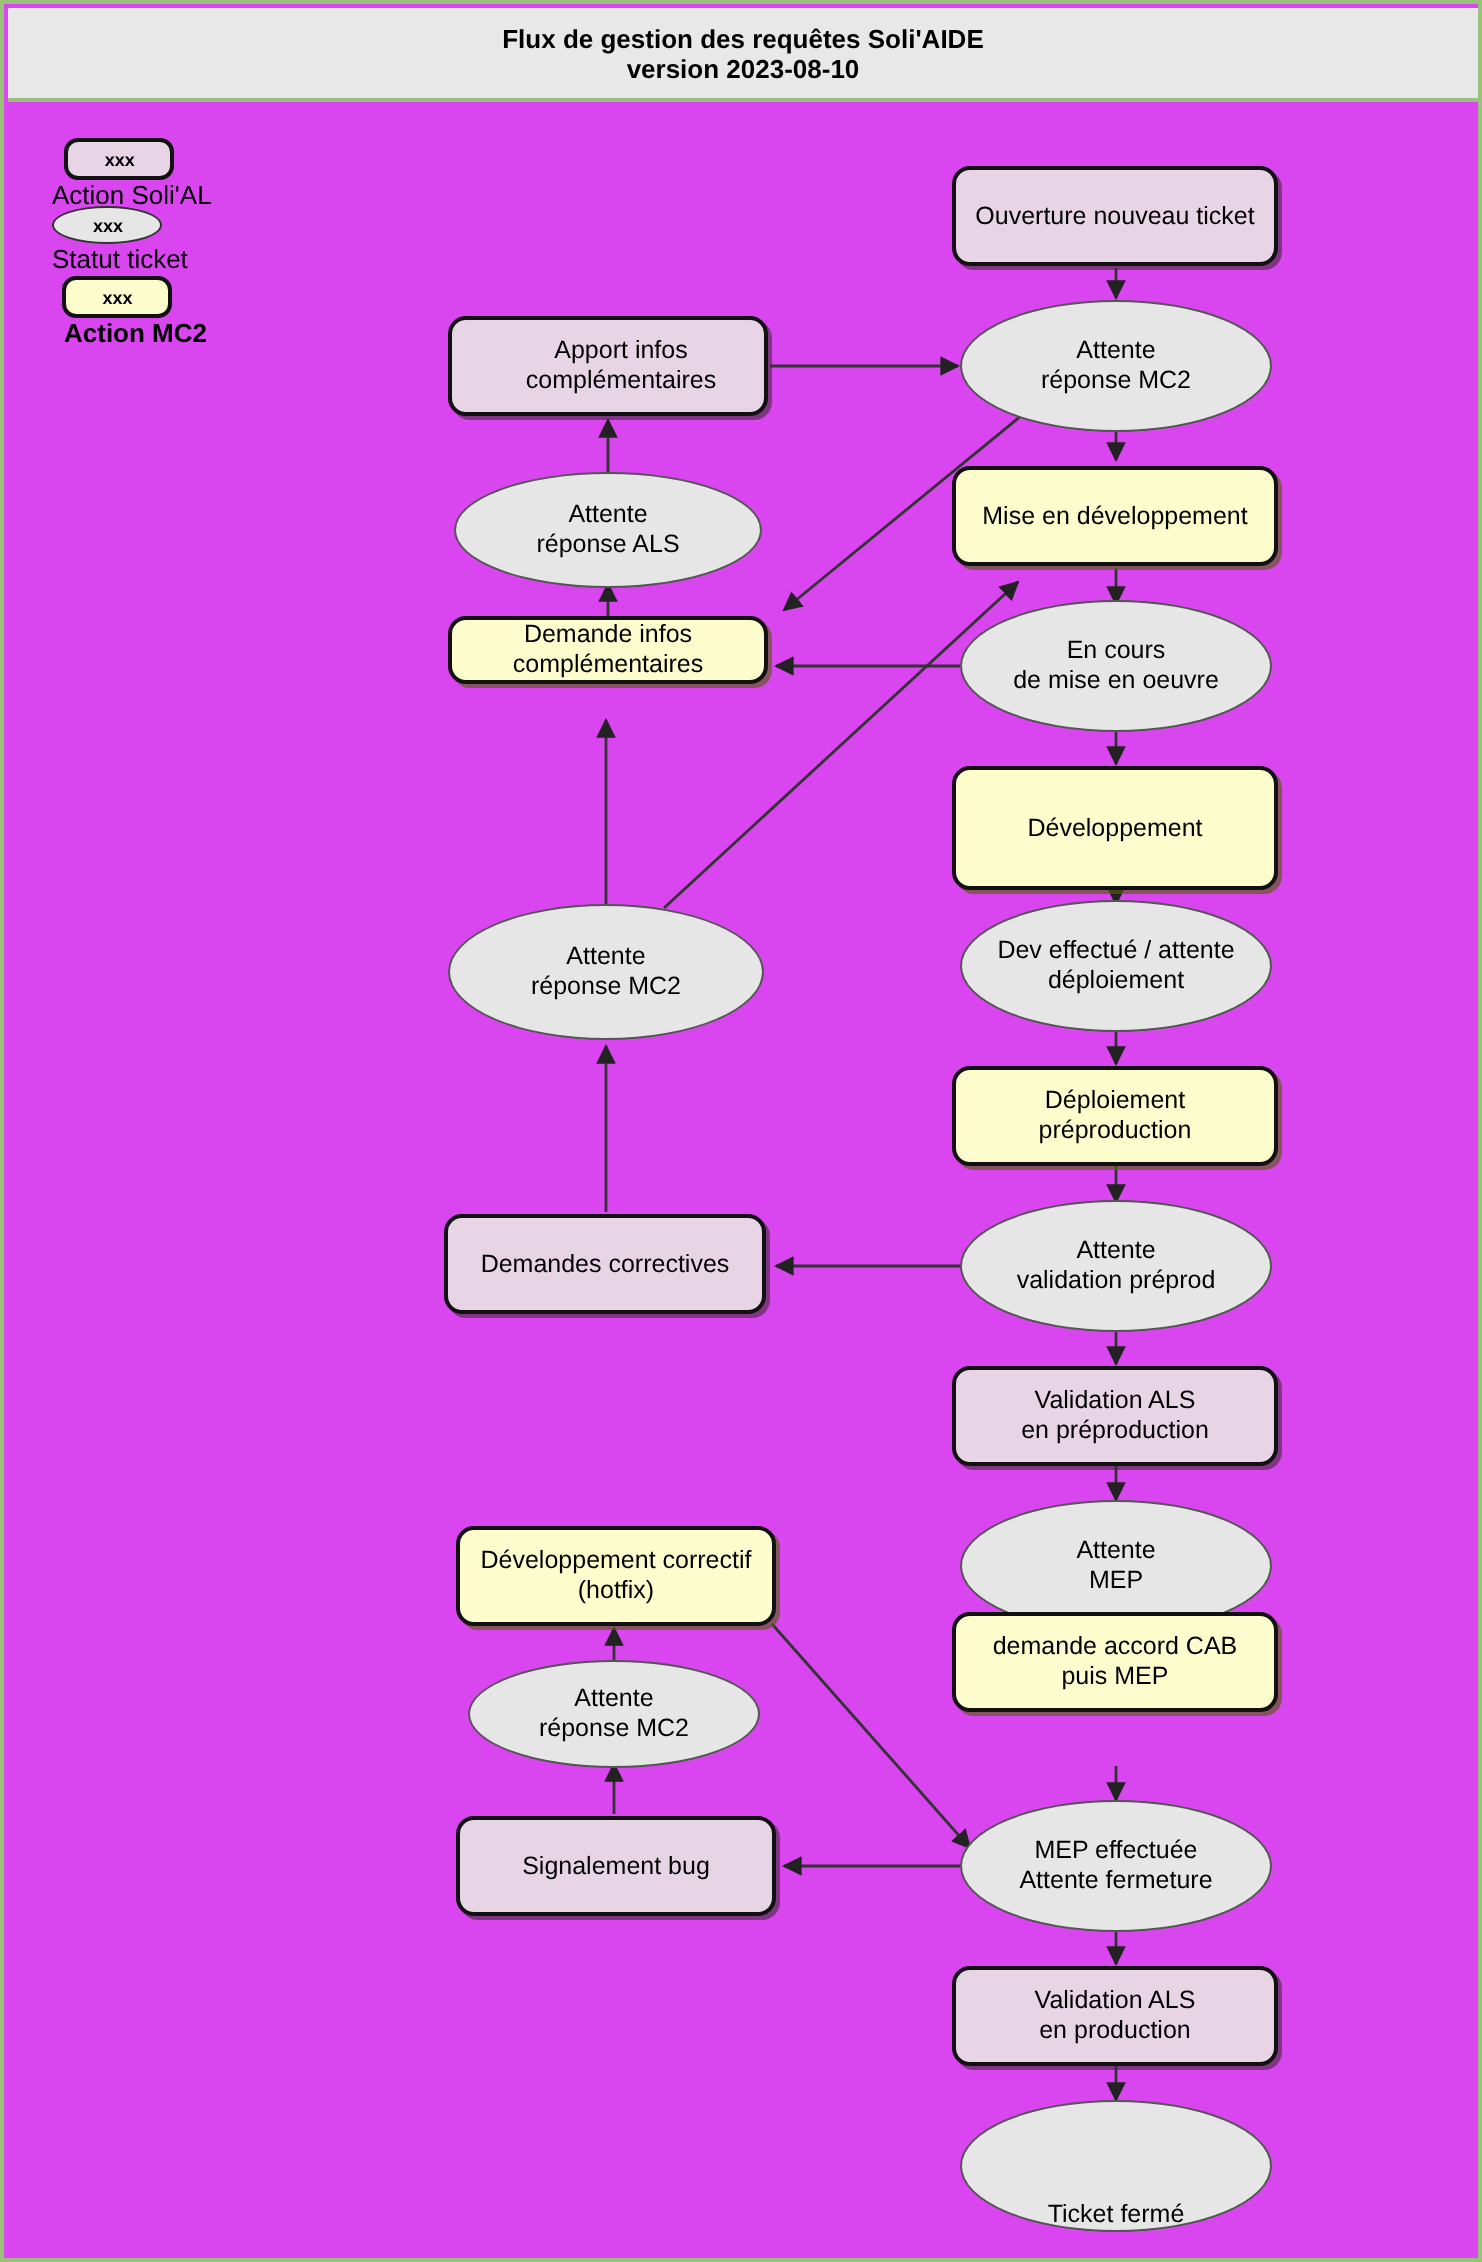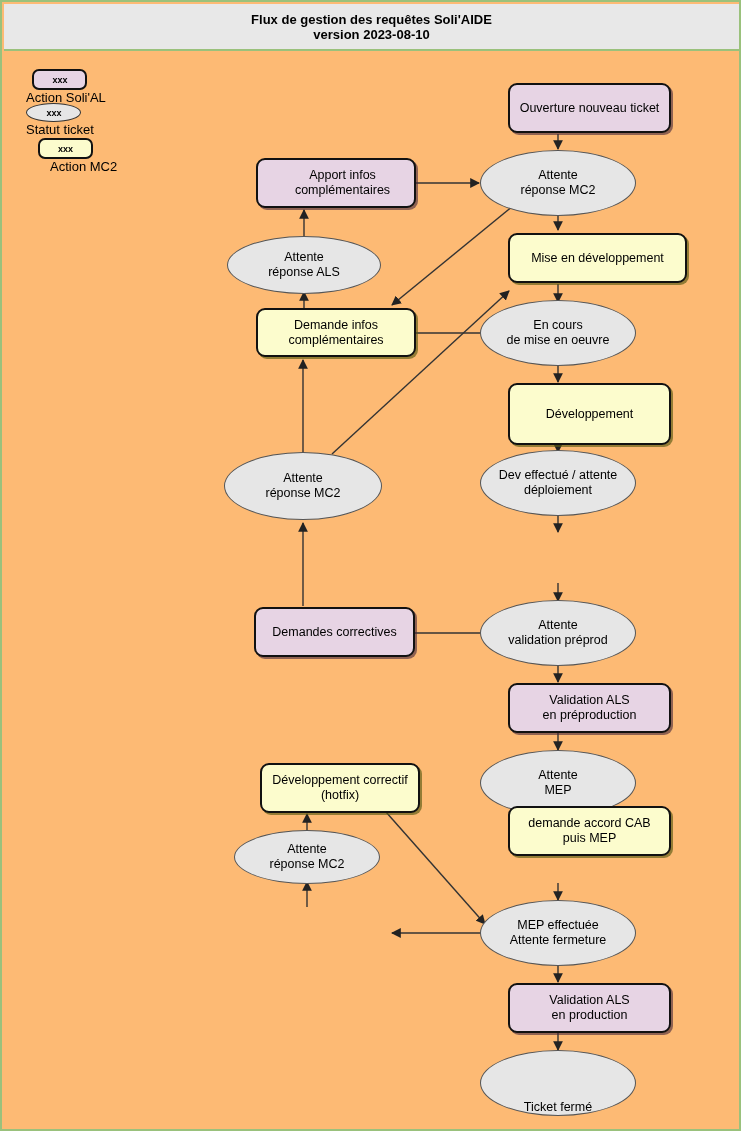--- a/index.html
+++ b/index.html
@@ -4,21 +4,21 @@
 <style>
   html,body{margin:0;padding:0;background:#ffffff;}
   body{font-family:"Liberation Sans","DejaVu Sans",sans-serif;}
 
   #page{
     position:relative;
     width:741px;
     height:1131px;
     box-sizing:border-box;
     border:2px solid #9ac17c;
-    background:#fdba74;
+    background:#d946ef;
     overflow:hidden;
   }
 
   #title-bar{
     position:absolute;
     left:2px; top:2px;
     width:735px; height:47px;
     background:#e8e8e8;
     border-bottom:2px solid #9ac17c;
     box-sizing:border-box;
@@ -61,21 +61,20 @@
     line-height:15px;
     color:#000;
     z-index:3;
   }
   .node .lbl{white-space:pre-line;padding:0 6px;}
 
   .shape-box{
     border:2px solid #111111;
     border-radius:9px;
     box-shadow:2px 2px 0 rgba(0,0,0,0.55);
-    margin-left:32px;
   }
   .shape-ellipse{
     border:1.3px solid #555555;
     border-radius:50%;
   }
 
   .fill-purple{background:#e7d4e4;}
   .fill-yellow{background:#fcfccd;}
   .fill-gray{background:#e6e6e6;}
 
@@ -103,21 +102,21 @@
       <div class="legend-label">Action Soli'AL</div>
     </div>
 
     <div class="legend-row" style="top:46px;">
       <div class="legend-swatch ellipse fill-gray" style="margin-left:12px;">xxx</div>
       <div class="legend-label">Statut ticket</div>
     </div>
 
     <div class="legend-row" style="top:81px;">
       <div class="legend-swatch rounded fill-yellow" style="margin-left:12px;">xxx</div>
-      <div class="legend-label" style="margin-left:48px;">Action MC2</div>
+      <div class="legend-label" style="margin-left:30px;font-weight:bold;">Action MC2</div>
     </div>
 
   </div>
 
   <svg id="edges" viewBox="0 0 741 1131" width="741" height="1131">
     <defs>
       <marker id="ah" viewBox="0 0 10 10" refX="9" refY="5" markerWidth="7" markerHeight="7" orient="auto-start-reverse">
         <path d="M 0 0 L 10 5 L 0 10 z" fill="#222"></path>
       </marker>
     </defs>
@@ -157,38 +156,41 @@
 
   <div class="node shape-box fill-purple" style="left:474px;top:81px;width:163px;height:50px;">
     <span class="lbl">Ouverture nouveau ticket</span>
   </div>
 
   <div class="node shape-ellipse fill-gray" style="left:478px;top:148px;width:156px;height:66px;">
     <span class="lbl">Attente
 réponse MC2</span>
   </div>
 
-  <div class="node shape-box fill-yellow" style="left:474px;top:231px;width:179px;height:50px;">
+  <div class="node shape-box fill-yellow" style="left:474px;top:231px;width:163px;height:50px;">
     <span class="lbl">Mise en développement</span>
   </div>
 
   <div class="node shape-ellipse fill-gray" style="left:478px;top:298px;width:156px;height:66px;">
     <span class="lbl">En cours
 de mise en oeuvre</span>
   </div>
 
   <div class="node shape-box fill-yellow" style="left:474px;top:381px;width:163px;height:62px;">
     <span class="lbl">Développement</span>
   </div>
 
   <div class="node shape-ellipse fill-gray" style="left:478px;top:448px;width:156px;height:66px;">
     <span class="lbl">Dev effectué / attente
 déploiement</span>
   </div>
 
+  <div class="node shape-box fill-yellow" style="left:474px;top:531px;width:163px;height:50px;">
+    <span class="lbl">Déploiement préproduction</span>
+  </div>
 
   <div class="node shape-ellipse fill-gray" style="left:478px;top:598px;width:156px;height:66px;">
     <span class="lbl">Attente
 validation préprod</span>
   </div>
 
   <div class="node shape-box fill-purple" style="left:474px;top:681px;width:163px;height:50px;">
     <span class="lbl">Validation ALS
 en préproduction</span>
   </div>
@@ -220,21 +222,21 @@
   <div class="node shape-box fill-purple" style="left:222px;top:156px;width:160px;height:50px;padding-left:13px;">
     <span class="lbl">Apport infos
 complémentaires</span>
   </div>
 
   <div class="node shape-ellipse fill-gray" style="left:225px;top:234px;width:154px;height:58px;">
     <span class="lbl">Attente
 réponse ALS</span>
   </div>
 
-  <div class="node shape-box fill-yellow" style="left:222px;top:306px;width:160px;height:49px;text-align:center;">
+  <div class="node shape-box fill-yellow" style="left:222px;top:306px;width:160px;height:34px;text-align:center;">
     <span class="lbl">Demande infos
 complémentaires</span>
   </div>
 
   <div class="node shape-ellipse fill-gray" style="left:222px;top:450px;width:158px;height:68px;">
     <span class="lbl">Attente
 réponse MC2</span>
   </div>
 
   <div class="node shape-box fill-purple" style="left:220px;top:605px;width:161px;height:50px;">
@@ -244,14 +246,17 @@
   <div class="node shape-box fill-yellow" style="left:226px;top:761px;width:160px;height:50px;">
     <span class="lbl">Développement correctif
 (hotfix)</span>
   </div>
 
   <div class="node shape-ellipse fill-gray" style="left:232px;top:828px;width:146px;height:54px;">
     <span class="lbl">Attente
 réponse MC2</span>
   </div>
 
+  <div class="node shape-box fill-purple" style="left:226px;top:906px;width:160px;height:50px;">
+    <span class="lbl">Signalement bug</span>
+  </div>
 
 </div>
 
 </body></html>

